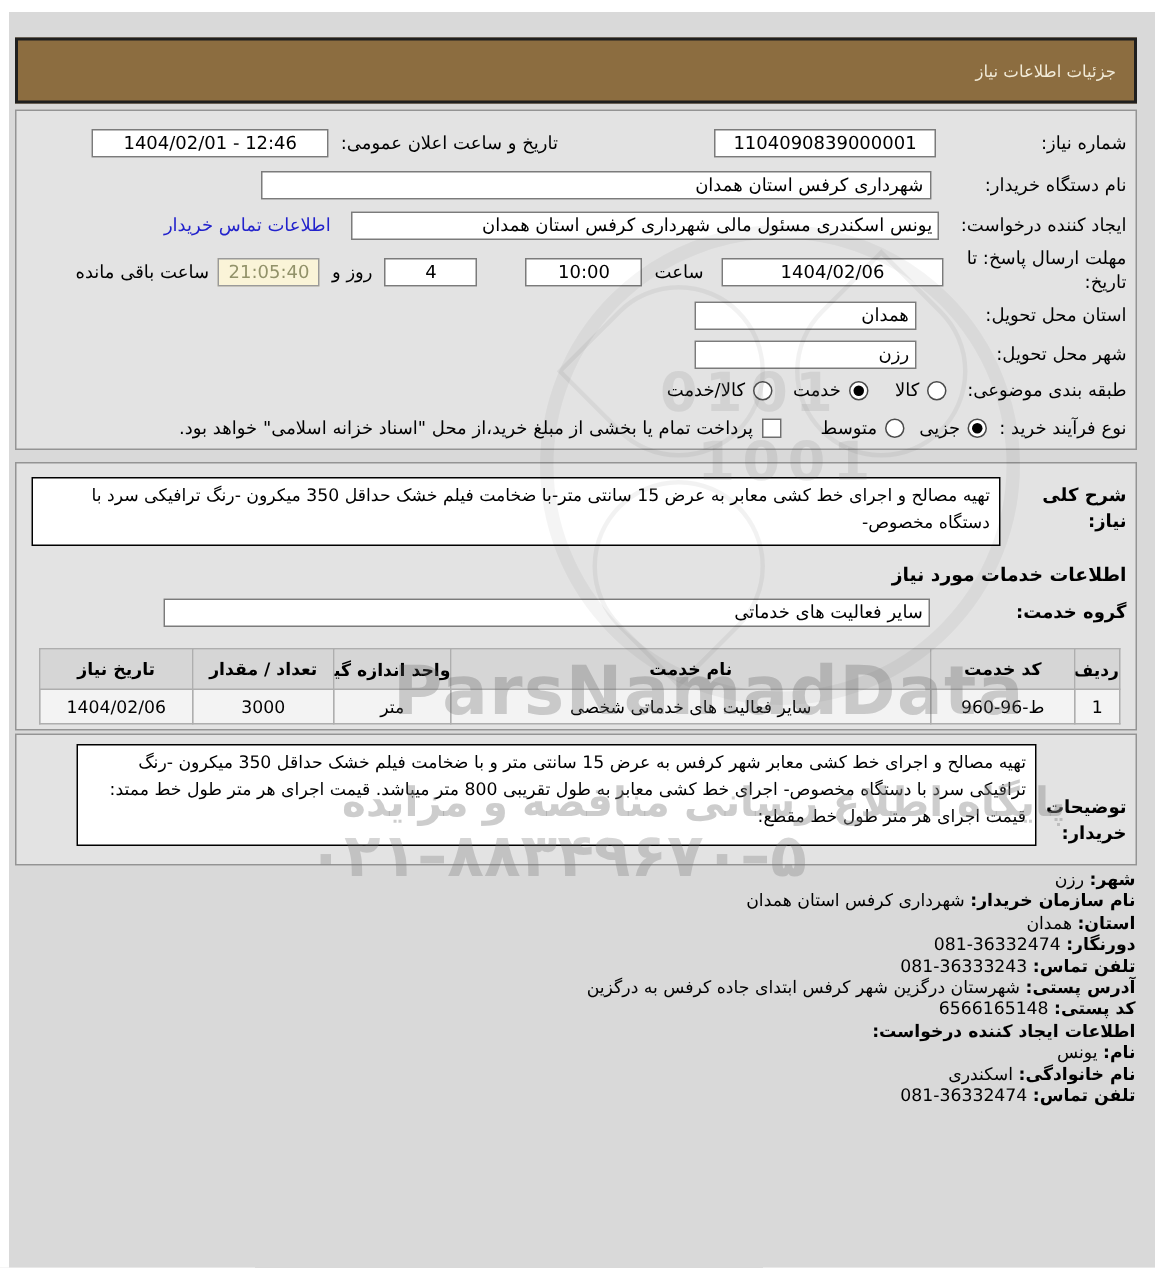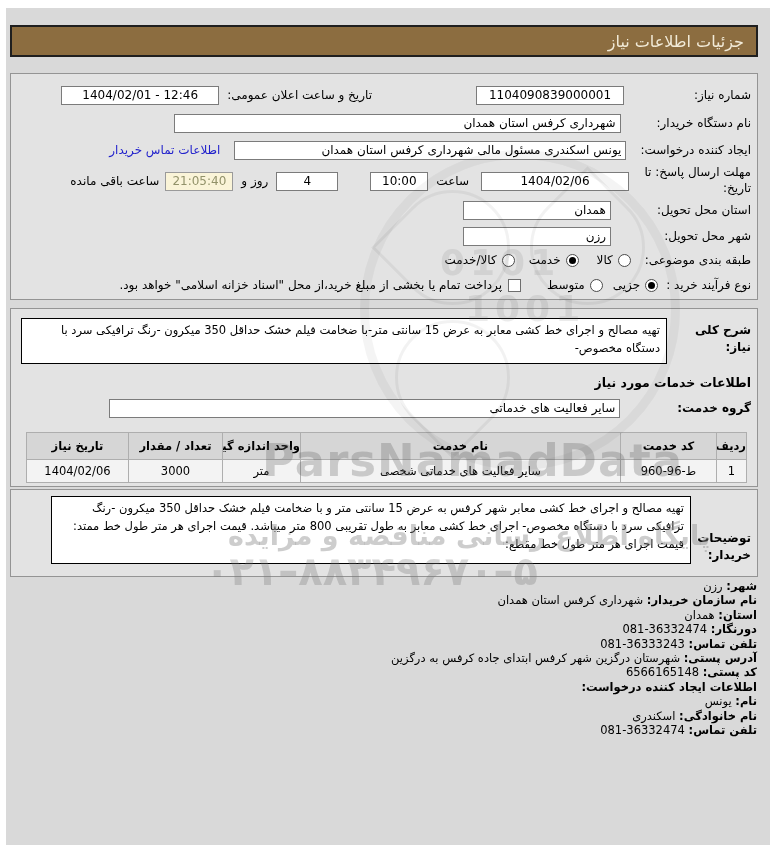--- a/index.html
+++ b/index.html
@@ -1,22 +1,22 @@
 <!DOCTYPE html>
 <html dir="rtl" lang="fa"><head>
 <meta charset="utf-8">
 <style>
   * { margin:0; padding:0; box-sizing:border-box; }
   html,body { width:770px; height:845px; overflow:hidden; background:#ffffff;
     font-family:"DejaVu Sans","Liberation Sans",sans-serif; font-size:12px; color:#000; }
   .canvas { position:absolute; left:6px; top:8px; width:764px; height:837px; background:#d9d9d9; }
 
-  .titlebar { position:absolute; left:10px; top:25px; width:748px; height:32px;
+  .titlebar { position:absolute; left:10px; top:25px; width:748px; height:44px;
     background:#8c6d40; border:2px solid #1f1f1f; color:#f2ebd8;
-    display:flex; align-items:center; padding:0 12px; font-size:16px; }
+    display:flex; align-items:center; padding:0 12px; font-size:11px; }
 
   .panel { position:absolute; left:10px; width:748px; background:#e3e3e3; border:1px solid #949494; }
   .boxA { top:73px;  height:227px; }
   .boxB { top:308px; height:179px; }
   .boxC { top:489px; height:88px; }
 
   .row { position:absolute; right:6px; left:6px; display:flex; align-items:center; }
   .lbl { white-space:nowrap; }
   .b { font-weight:bold; }
 
@@ -90,21 +90,21 @@
   <div class="row" style="top:66px; height:20px;">
     <span class="lbl" style="margin-left:14px;">ایجاد کننده درخواست:</span>
     <div class="ibox tr" style="width:392px;">یونس اسکندری مسئول مالی شهرداری کرفس استان همدان</div>
     <span class="link" style="margin-right:14px;">اطلاعات تماس خریدار</span>
   </div>
 
   <div class="row" style="top:90px; height:34px;">
     <span class="lbl" style="width:112px; white-space:normal; line-height:1.3;">مهلت ارسال پاسخ: تا تاریخ:</span>
     <div class="ibox ltr" style="width:148px; margin-right:10px;">1404/02/06</div>
     <span class="lbl" style="margin:0 12px 0 8px;">ساعت</span>
-    <div class="ibox ltr" style="width:58px;">10:00</div>
+    <div class="ibox ltr" style="width:78px;">10:00</div>
     <div class="ibox ltr" style="width:62px; margin-right:32px;">4</div>
     <span class="lbl" style="margin:0 8px;">روز و</span>
     <div class="ibox ltr cd" style="width:68px;">21:05:40</div>
     <span class="lbl" style="margin-right:6px;">ساعت باقی مانده</span>
   </div>
 
   <div class="row" style="top:126px; height:20px;">
     <span class="lbl" style="margin-left:46px;">استان محل تحویل:</span>
     <div class="ibox tr" style="width:148px;">همدان</div>
   </div>

